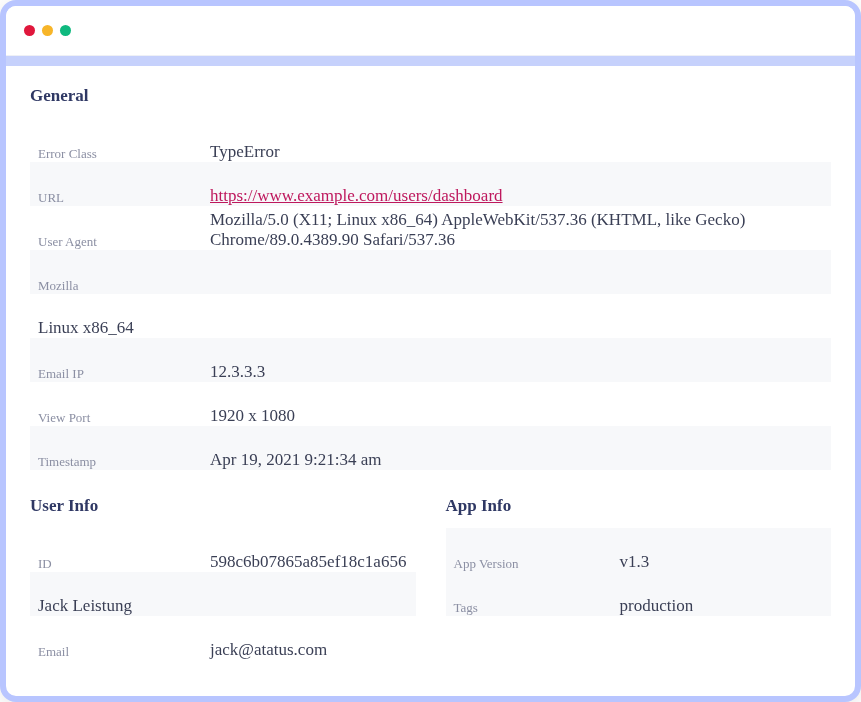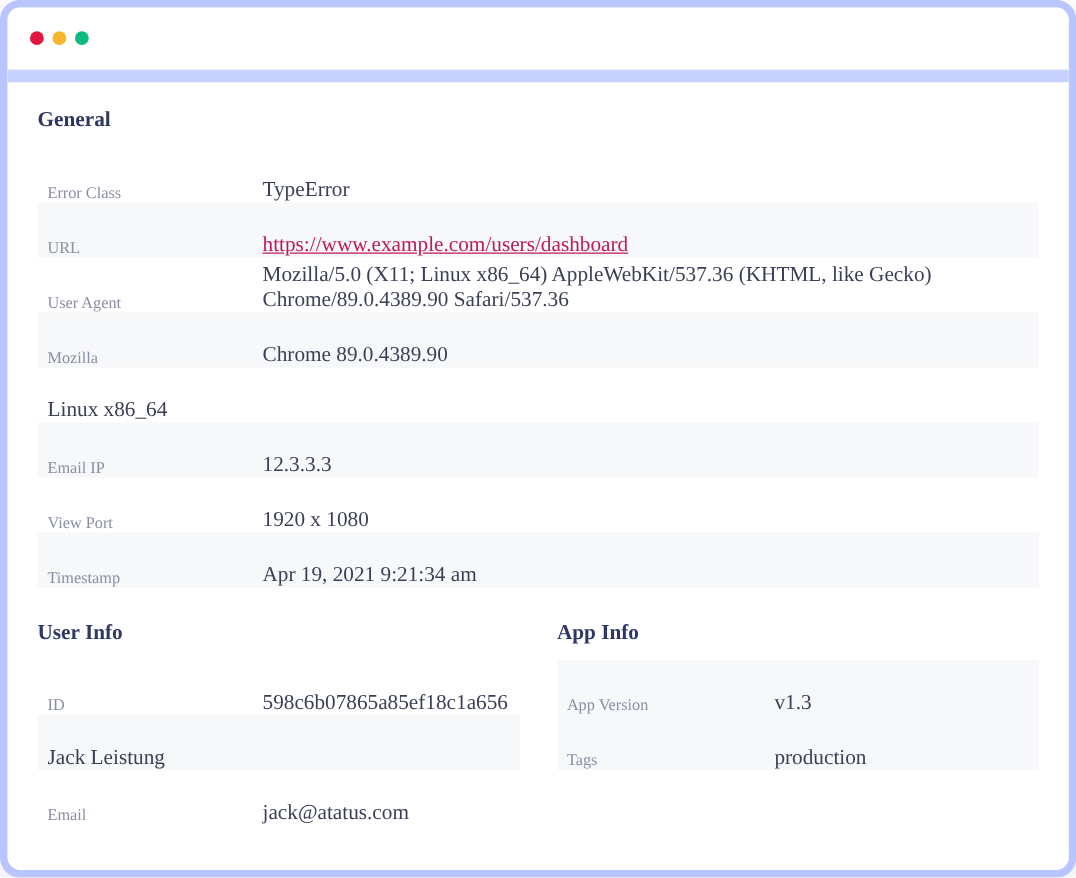--- a/index.html
+++ b/index.html
@@ -125,21 +125,20 @@
           <div class="row shaded">
             <div class="row-label">URL</div>
             <div class="row-value"><a href="#">https://www.example.com/users/dashboard</a></div>
           </div>
           <div class="row">
             <div class="row-label">User Agent</div>
             <div class="row-value">Mozilla/5.0 (X11; Linux x86_64) AppleWebKit/537.36 (KHTML, like Gecko) Chrome/89.0.4389.90 Safari/537.36</div>
           </div>
           <div class="row shaded">
             <div class="row-label">Mozilla</div>
-            <div class="row-value">Chrome 89.0.4389.90</div>
           </div>
           <div class="row">
             <div class="row-value">Linux x86_64</div>
           </div>
           <div class="row shaded">
             <div class="row-label">Email IP</div>
             <div class="row-value">12.3.3.3</div>
           </div>
           <div class="row">
             <div class="row-label">View Port</div>

